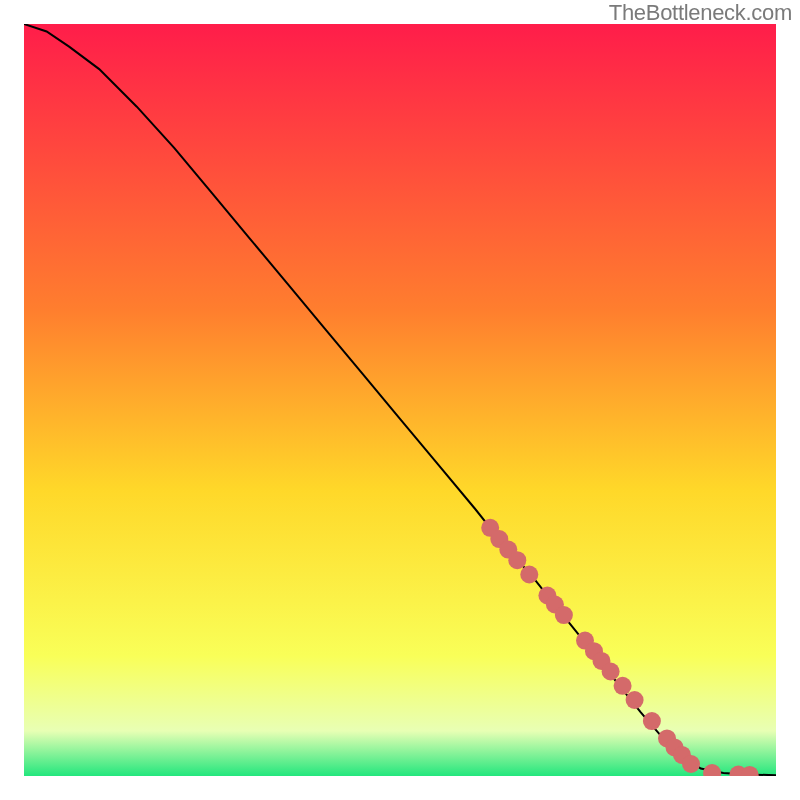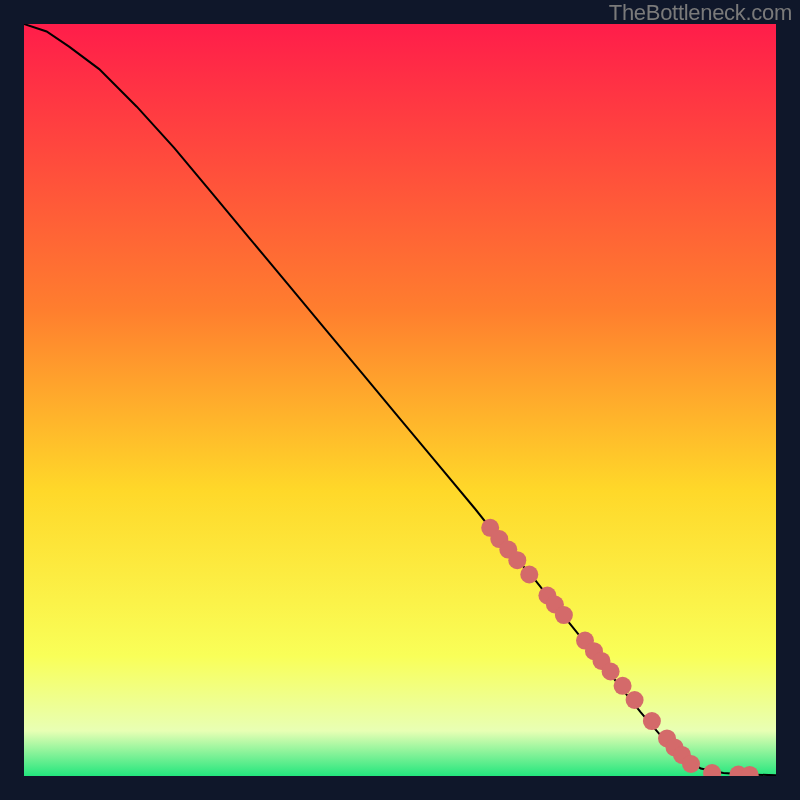--- a/index.html
+++ b/index.html
@@ -8,21 +8,21 @@
     width: 800px;
     height: 800px;
     background: #000;
     font-family: Arial, Helvetica, sans-serif;
     overflow: hidden;
   }
   .frame {
     position: relative;
     width: 800px;
     height: 800px;
-    background: #0f172a;
+    background: #ffffff;
   }
   .attribution {
     position: absolute;
     top: 0;
     right: 8px;
     color: #7a7a7a;
     font-size: 22px;
     font-weight: 500;
     letter-spacing: -0.3px;
     white-space: nowrap;

